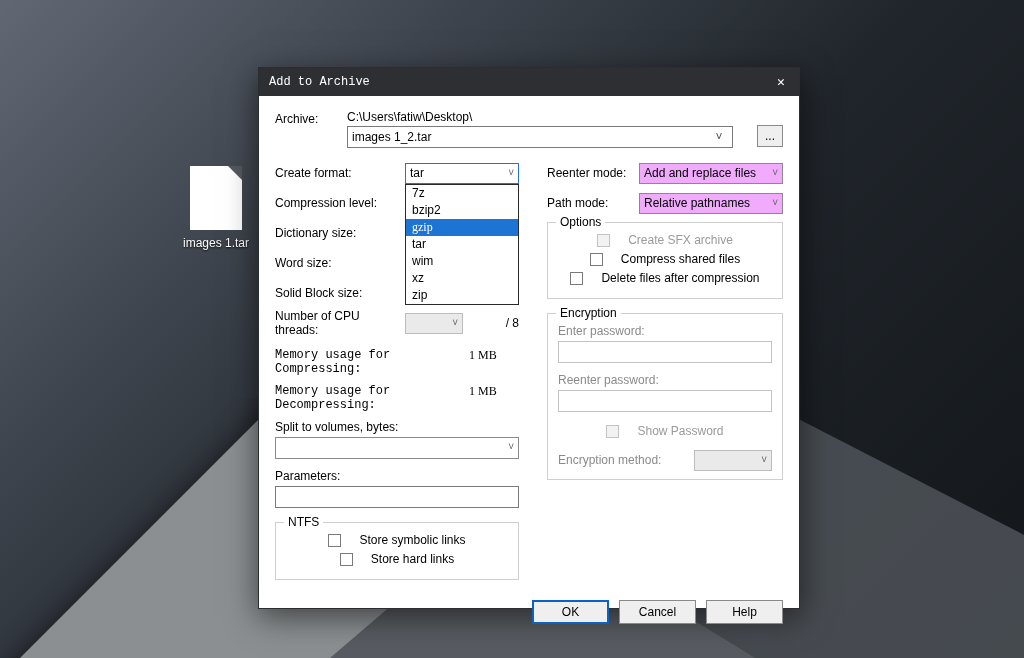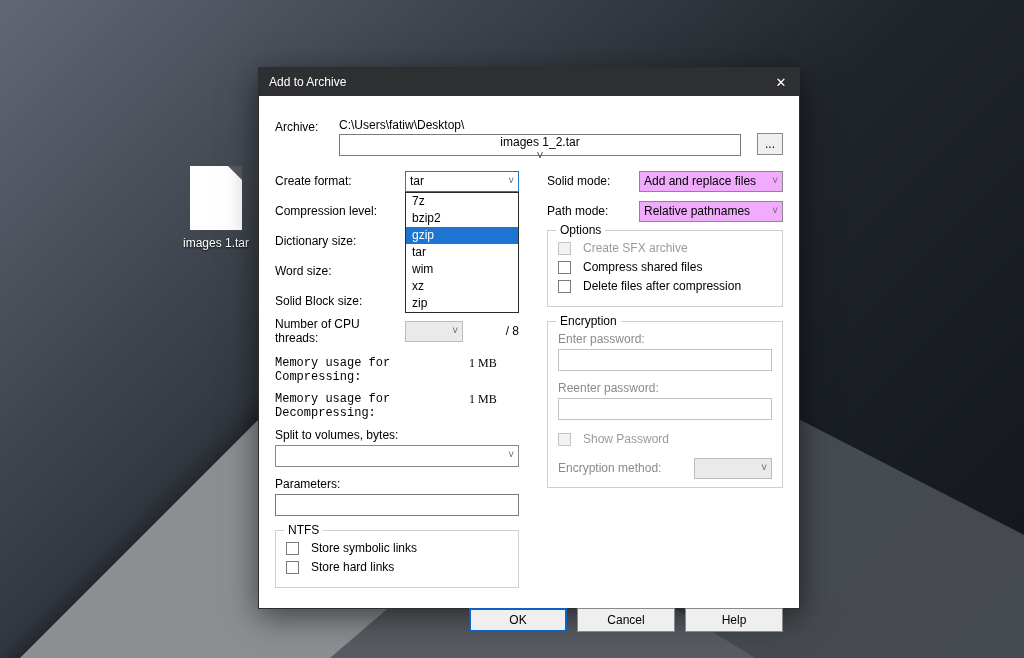--- a/index.html
+++ b/index.html
@@ -61,42 +61,41 @@
   .dialog{
     position:absolute; top:67px; left:258px;
     width:542px; height:542px;
     background:#fff;
     box-shadow:0 8px 30px rgba(0,0,0,.55);
     border:1px solid #2b2d2f;
   }
   .titlebar{
     height:28px; background:#2d2f32; color:#fff;
     display:flex; align-items:center;
-    padding:0 10px; font-size:12px;
+    padding:0 10px; font-size:12px;font-family:Liberation Mono, monospace;
   }
   .titlebar .spacer{flex:1}
   .close-icon{
     width:16px;height:16px;display:inline-flex;
     align-items:center;justify-content:center;
     font-size:13px; color:#fff;
   }
   .body{
     padding:14px 16px 10px 16px;
     color:#000;
   }
   
-  .archrow{display:flex; align-items:flex-start; gap:16px; margin-bottom:14px;margin-top:8px;}
+  .archrow{display:flex; align-items:flex-start; gap:24px; margin-bottom:14px;}
   .archrow .lbl{width:48px; padding-top:2px;}
   .archrow .pathblock{flex:1;}
   .pathtext{font-size:12px;margin-bottom:2px;}
   .pathinput{
     width:100%; height:22px; border:1px solid #7a7a7a;
     display:flex; align-items:center; padding:0 4px;
     position:relative;
-    flex-direction:column;
   }
   .pathinput .chev{
     width:18px;text-align:center;color:#555;
   }
   .browsebtn{
     width:26px;height:22px;border:1px solid #8a8a8a;
     background:#efefef; margin-top:15px;
     display:flex;align-items:center;justify-content:center;
   }
   
@@ -115,58 +114,58 @@
   .sel .chev{position:absolute;right:4px;top:3px;font-size:10px;color:#666;}
   .sel.open{background:#fff;border-color:#2a72c8;}
   .sel .val{white-space:nowrap;overflow:hidden;}
   .aftersel{width:26px;text-align:right;padding-left:4px;}
   
   .droplist{
     position:absolute; left:-1px; top:20px; width:calc(100% + 2px);
     border:1px solid #2a2a2a; background:#fff; z-index:20;
   }
   .droplist div{padding:1px 6px; line-height:15px; cursor:default;}
-  .droplist div.sel-item{background:#1e74d2;color:#fff;}
+  .droplist div.sel-item{background:#1e74d2;color:#fff;font-family:Liberation Serif, serif;}
   
   .memrow{display:flex;margin-bottom:8px;}
   .memrow .mlbl{flex:1;font-family:Liberation Mono, monospace;}
   .memrow .mval{width:50px;text-align:left;font-family:Liberation Serif, serif;}
   
   .tin{
     height:22px;border:1px solid #7a7a7a;background:#fff;
     width:100%;
   }
   
   .group{
     border:1px solid #cfcfcf; padding:10px 10px 8px 10px;
     position:relative; margin-top:6px;
   }
   .group .caption{
     position:absolute; top:-8px; left:8px; background:#fff;
     padding:0 4px;
   }
   
-  .ck{display:flex;align-items:center;gap:12px;margin-bottom:5px;}
+  .ck{display:flex;align-items:center;gap:18px;margin-bottom:5px;justify-content:center;}
   .ck .box{
     width:13px;height:13px;border:1px solid #7a7a7a;background:#fff;
     display:inline-block;
   }
   .ck.disabled{color:#9a9a9a;}
   .ck.disabled .box{border-color:#c3c3c3;background:#f2f2f2;}
   
   .rsel{height:21px;border:1px solid #8a8a8a;background:#f0abfc;
     display:flex;align-items:center;padding:0 4px;position:relative;flex:1;}
   .rsel .chev{position:absolute;right:4px;top:3px;font-size:10px;color:#666;}
   
   .btns{
     display:flex; justify-content:flex-end; gap:10px;
     padding:10px 16px 14px 0;
   }
   .btn{
-    width:98px;height:24px;border:1px solid #8a8a8a;
+    width:77px;height:24px;border:1px solid #8a8a8a;
     background:#efefef; display:flex;align-items:center;justify-content:center;
   }
   .btn.default{border:2px solid #0b61c4;}
   
   .gray{color:#8a8a8a;}
 </style>
 </head>
 <body>
 
 <div class="desktop">
@@ -285,21 +284,21 @@
             <div class="ck">
               <span class="box"></span>
               <span>Store hard links</span>
             </div>
           </div>
         </div>
 
         <div class="col-r">
 
           <div class="row">
-            <div class="rlbl2">Solid mode:</div>
+            <div class="rlbl2">Reenter mode:</div>
             <div class="rsel">
               <span class="val">Add and replace files</span>
               <span class="chev">˅</span>
             </div>
           </div>
 
           <div class="row">
             <div class="rlbl2">Path mode:</div>
             <div class="rsel">
               <span class="val">Relative pathnames</span>

